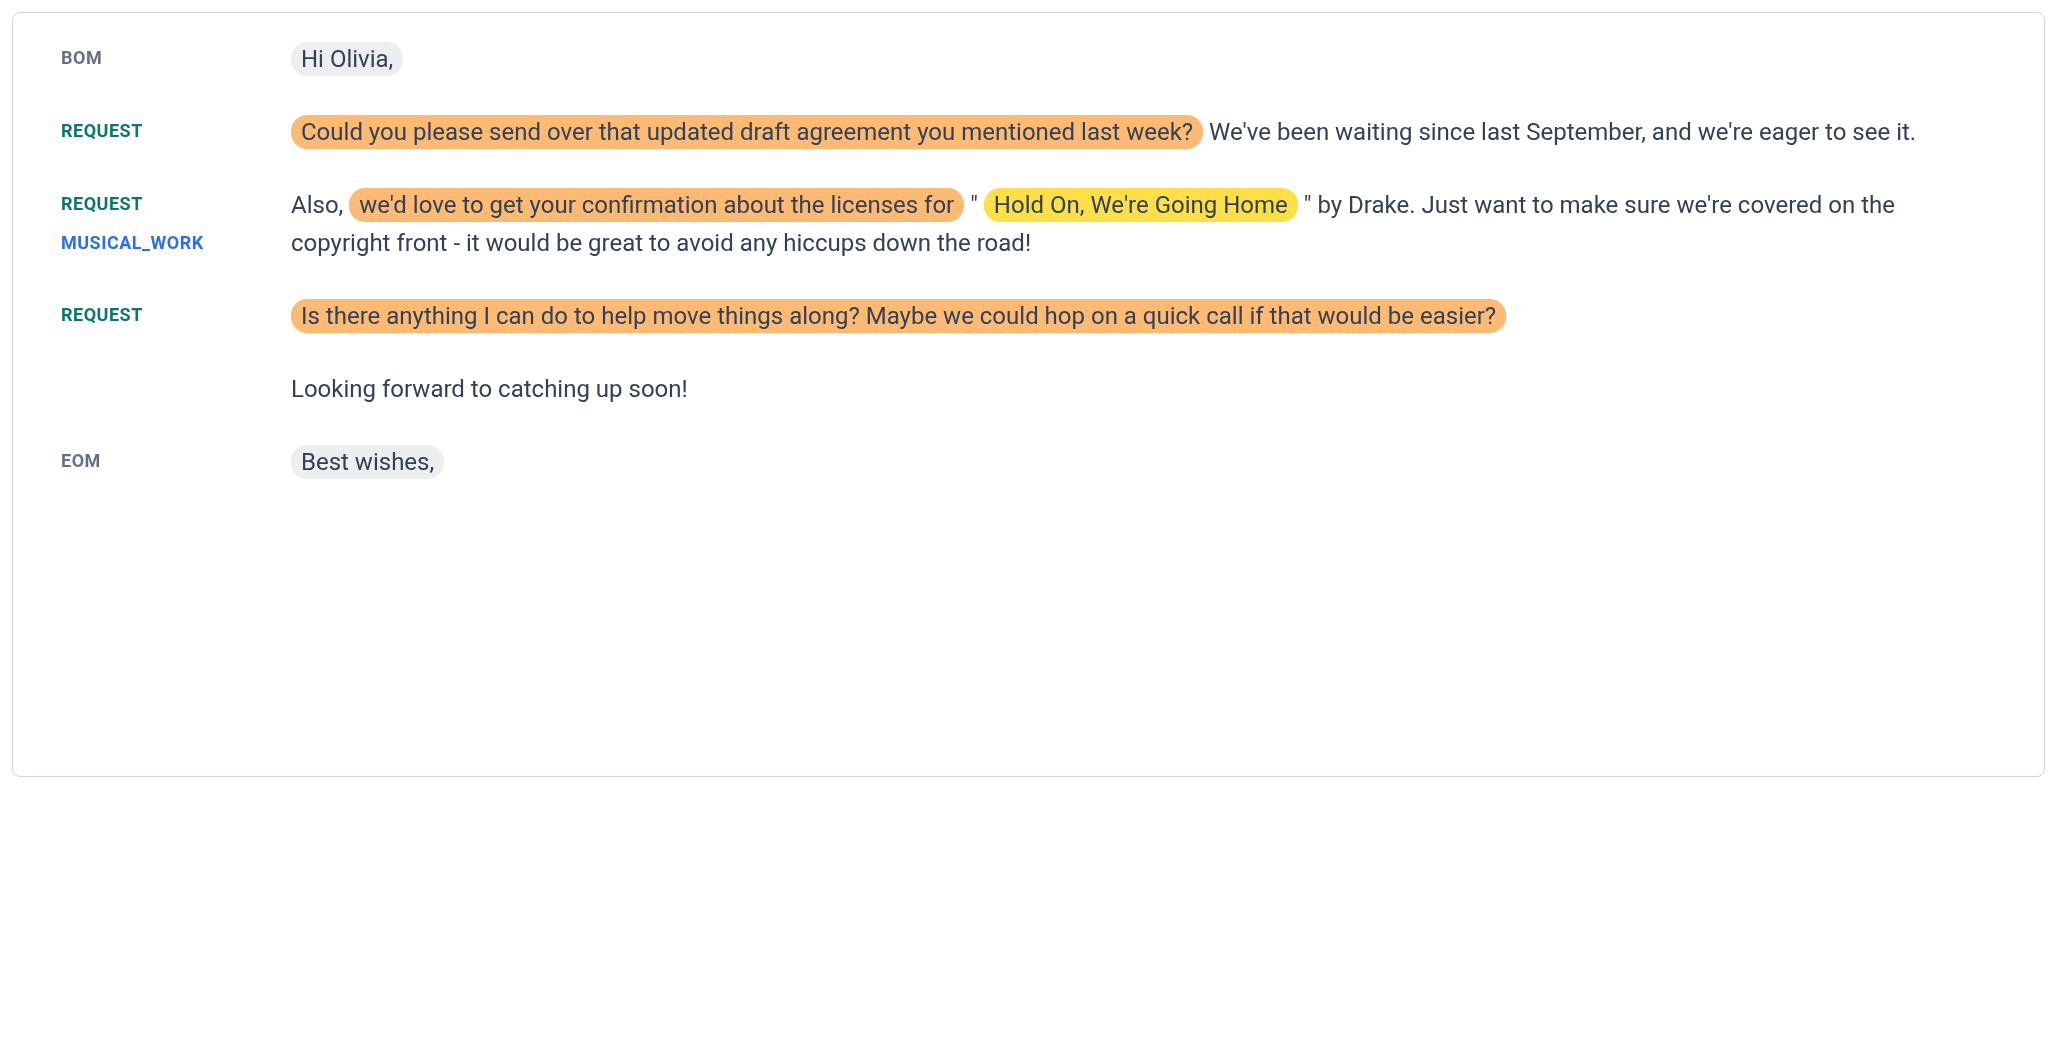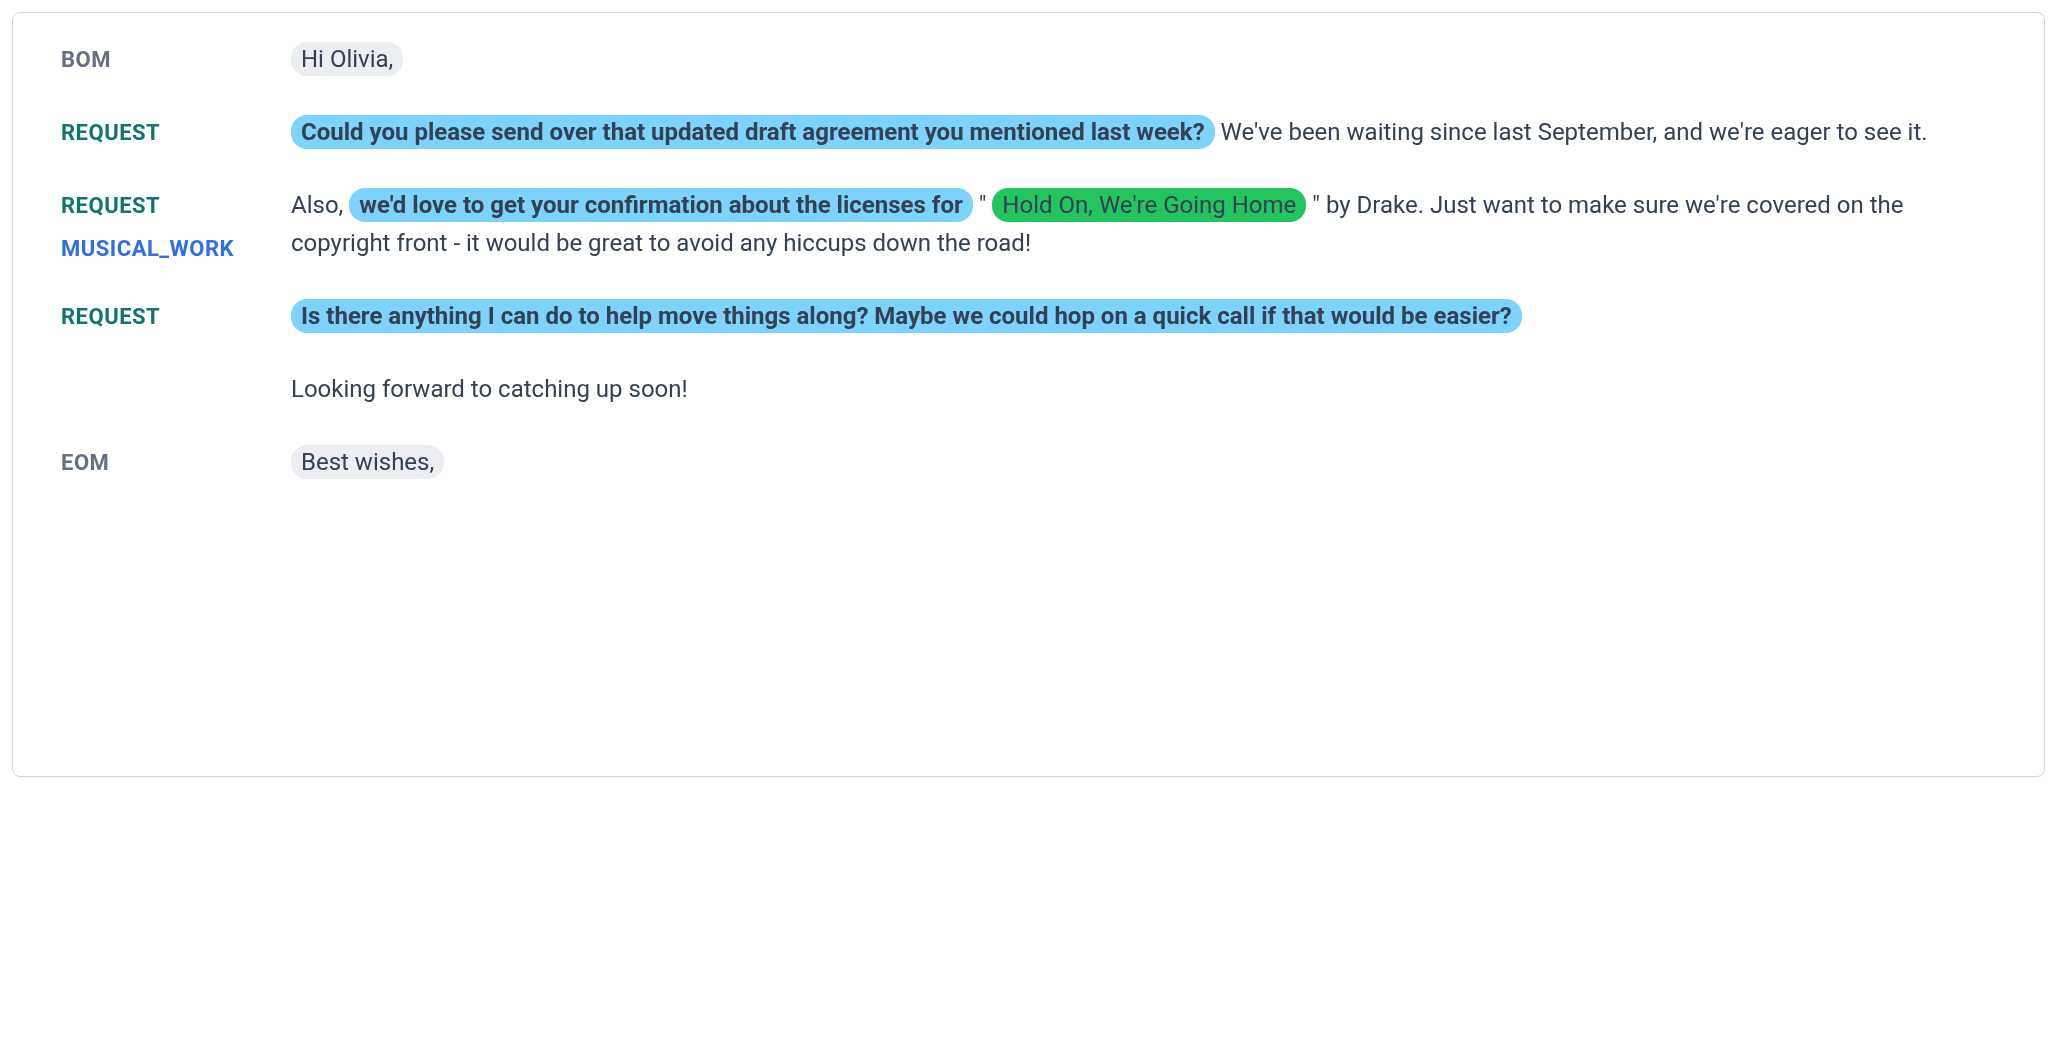--- a/index.html
+++ b/index.html
@@ -24,41 +24,41 @@
   }
   .labels {
     width: 230px;
     flex: 0 0 230px;
     padding-top: 6px;
     display: flex;
     flex-direction: column;
     gap: 18px;
   }
   .label {
-    font-size: 22px;
+    font-size: 18px;
     font-weight: 700;
     letter-spacing: 0.5px;
     text-transform: uppercase;
   }
   .label-bom, .label-eom { color: #667085; }
   .label-request { color: #0f766e; }
   .label-musical { color: #2e6fe8; }
   .content {
     flex: 1;
     font-size: 24px;
     line-height: 1.55;
     color: #344054;
   }
   .hl {
     border-radius: 16px;
     padding: 3px 10px;
   }
   .hl-grey { background: #eceef1; }
-  .hl-pink { background: #7dd3fc; font-weight: bold; }
-  .hl-blue { background: #22c55e; }
+  .hl-pink { background: #fdba74; }
+  .hl-blue { background: #fde047; }
 </style>
 </head>
 <body>
 
 <div class="frame">
 
   <div class="row">
     <div class="labels">
       <span class="label label-bom">BOM</span>
     </div>

